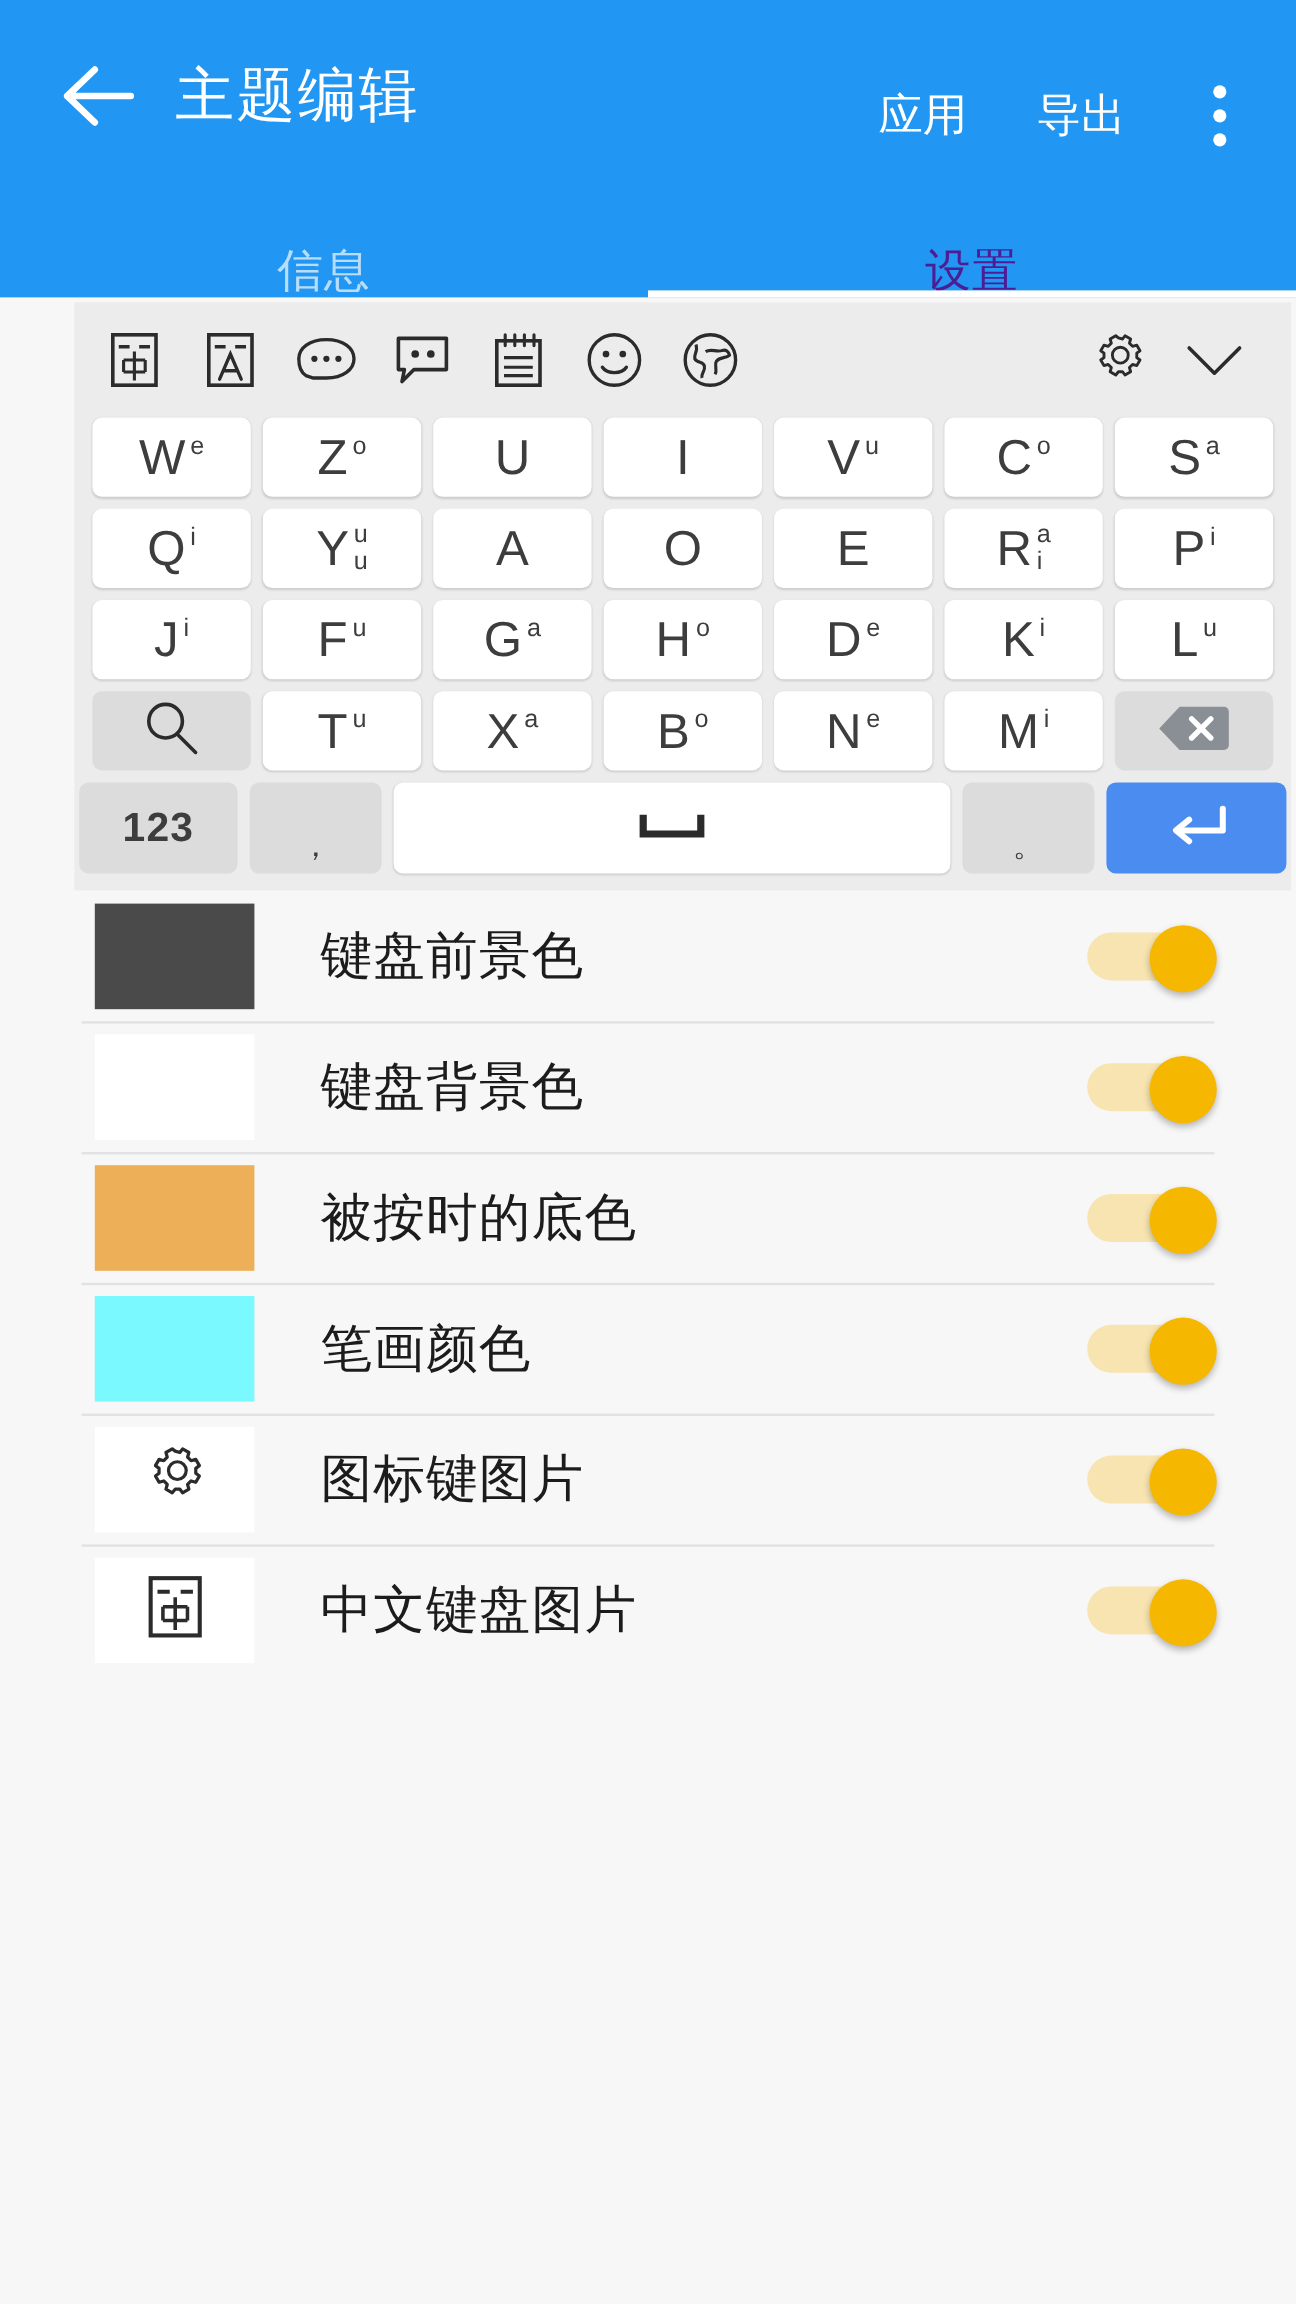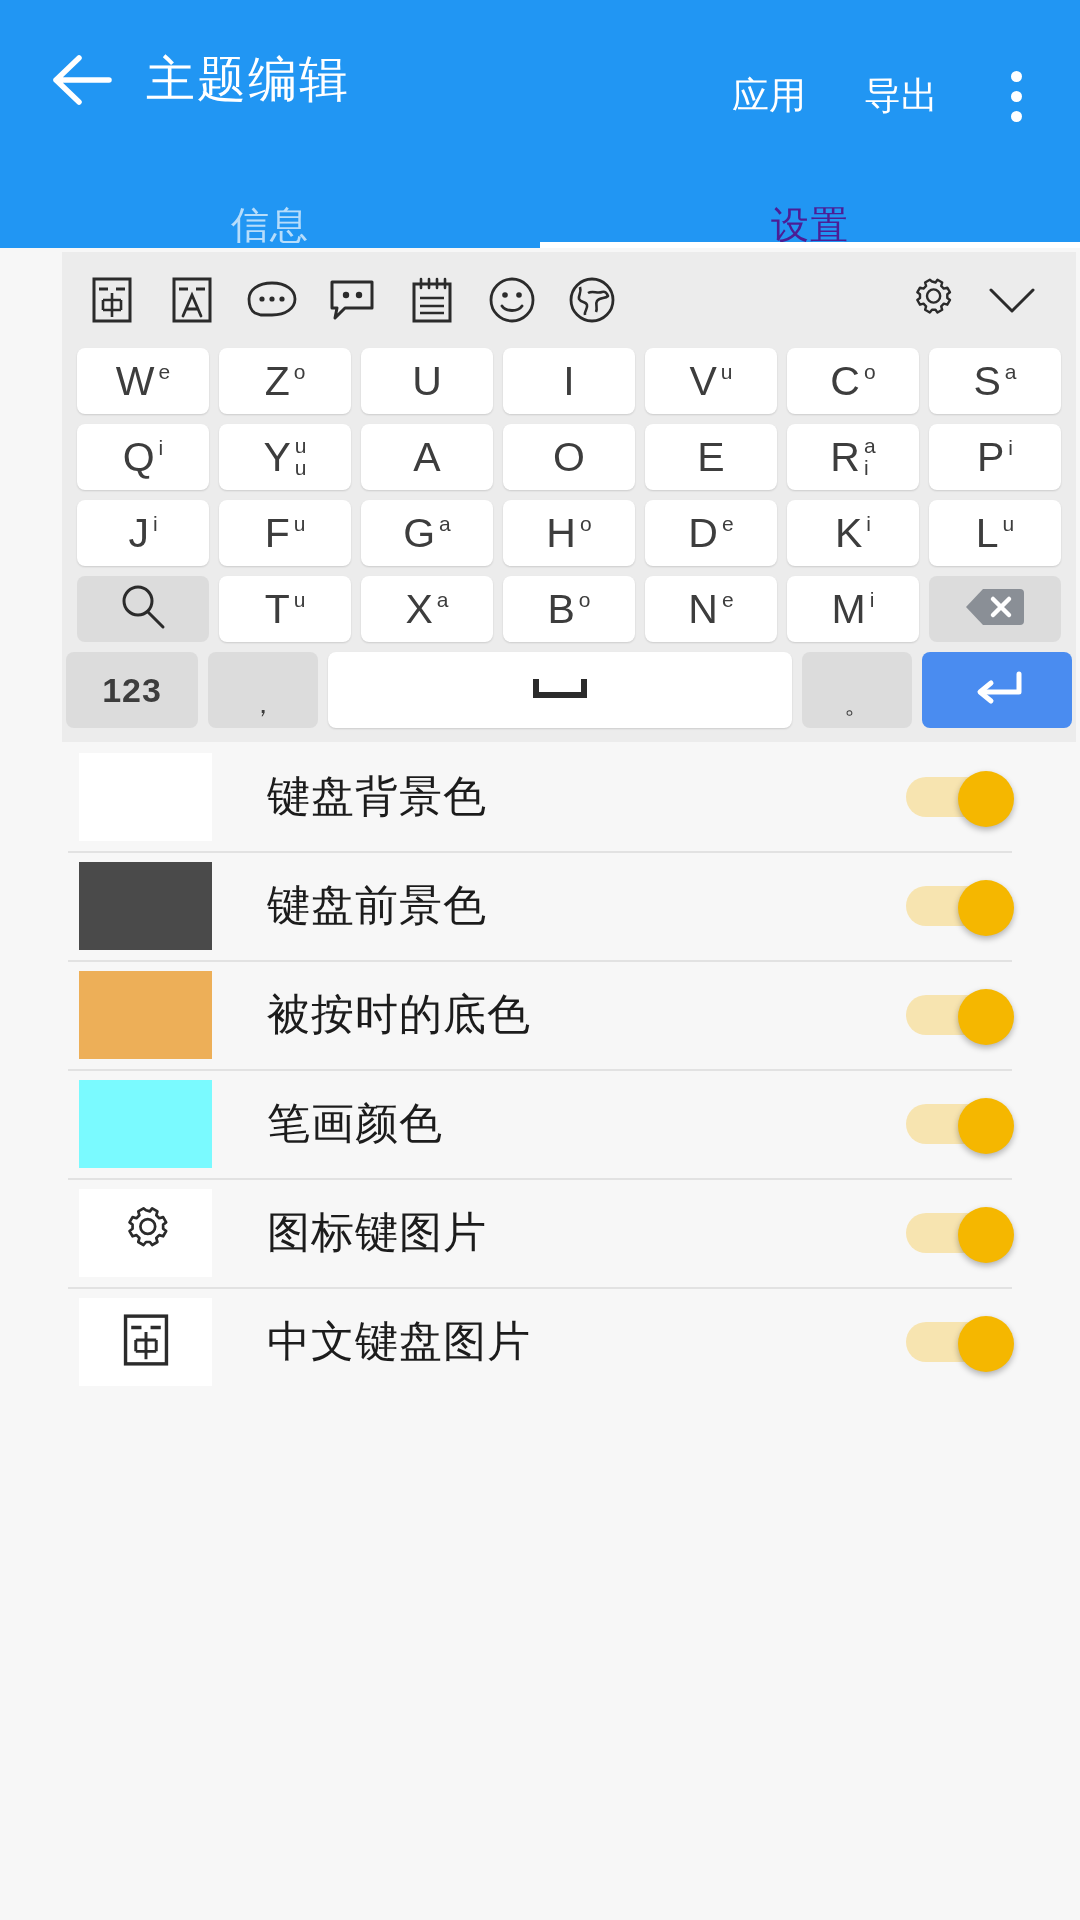--- a/index.html
+++ b/index.html
@@ -541,30 +541,30 @@
             <path d="M50 8 V26 H12" fill="none" stroke="#ffffff" stroke-width="5" stroke-linecap="round" stroke-linejoin="round"></path>
             <path d="M22 17 L11 26 L22 35" fill="none" stroke="#ffffff" stroke-width="5" stroke-linecap="round" stroke-linejoin="round"></path>
           </svg>
         </span>
       </div>
     </div>
   </div>
 
   <div class="settings-list" id="settings-list">
       <div class="set-row">
-        <div class="swatch" style="background: rgb(255, 255, 255);"></div>
-        <div class="set-label">键盘背景色</div>
+        <div class="swatch" style="background: rgb(74, 74, 74);"></div>
+        <div class="set-label">键盘前景色</div>
         <div class="toggle">
           <span class="track"></span>
           <span class="thumb"></span>
         </div>
       </div>
       <div class="set-row">
-        <div class="swatch" style="background: rgb(74, 74, 74);"></div>
-        <div class="set-label">键盘前景色</div>
+        <div class="swatch" style="background: rgb(255, 255, 255);"></div>
+        <div class="set-label">键盘背景色</div>
         <div class="toggle">
           <span class="track"></span>
           <span class="thumb"></span>
         </div>
       </div>
       <div class="set-row">
         <div class="swatch" style="background: rgb(237, 175, 88);"></div>
         <div class="set-label">被按时的底色</div>
         <div class="toggle">
           <span class="track"></span>

